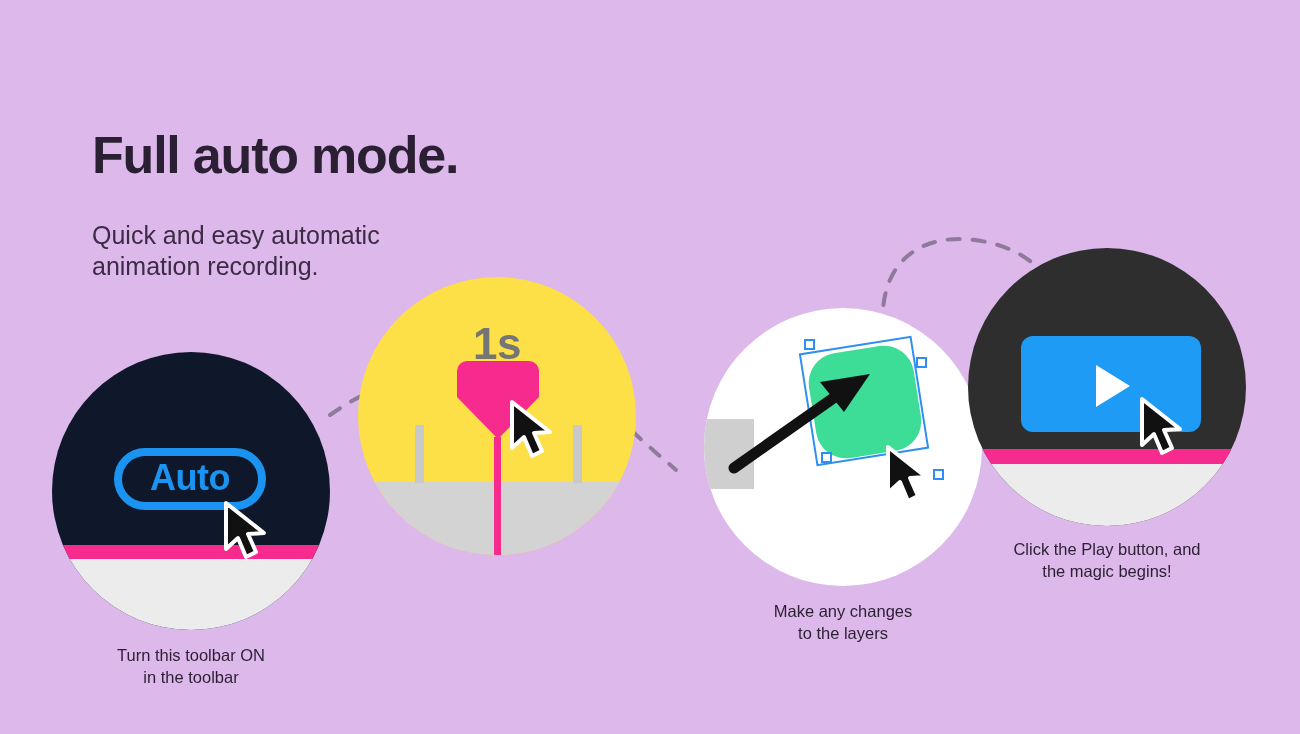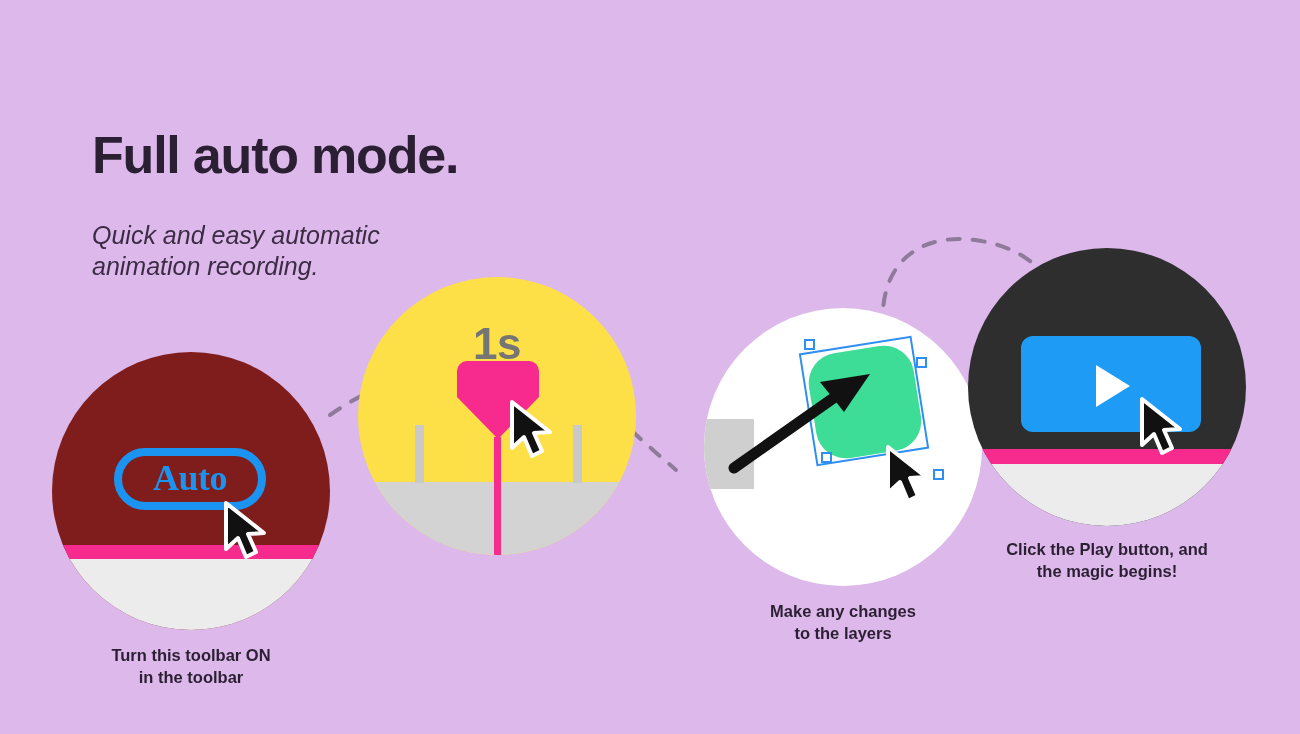--- a/index.html
+++ b/index.html
@@ -36,21 +36,20 @@
   }
   .subtitle {
     position: absolute;
     left: 92px;
     top: 220px;
     font-size: 25px;
     font-weight: 400;
     color: #3c2b45;
     line-height: 1.22;
     white-space: pre-line;
-    font-style: italic;
   }
 
   
   #connectors {
     position: absolute;
     left: 0; top: 0;
     width: 1300px; height: 734px;
     pointer-events: none;
   }
 
@@ -62,30 +61,30 @@
     position: relative;
     border-radius: 50%;
     overflow: hidden;
   }
   .caption {
     position: absolute;
     left: 50%;
     transform: translateX(-50%);
     text-align: center;
     font-size: 16.5px;
-    font-weight: 700;
+    font-weight: 400;
     color: #2b1f33;
     line-height: 1.35;
     white-space: pre-line;
     width: 340px;
   }
 
   
   #step1 { left: 52px; top: 352px; }
-  #step1 .bubble { width: 278px; height: 278px; background: #7f1d1d; font-family: Liberation Serif, serif; }
+  #step1 .bubble { width: 278px; height: 278px; background: #0f172a; }
   .auto-pill {
     position: absolute;
     left: 62px;
     top: 96px;
     width: 152px;
     height: 62px;
     border: 8px solid #1a94f0;
     border-radius: 34px;
     box-sizing: border-box;
     display: flex;

